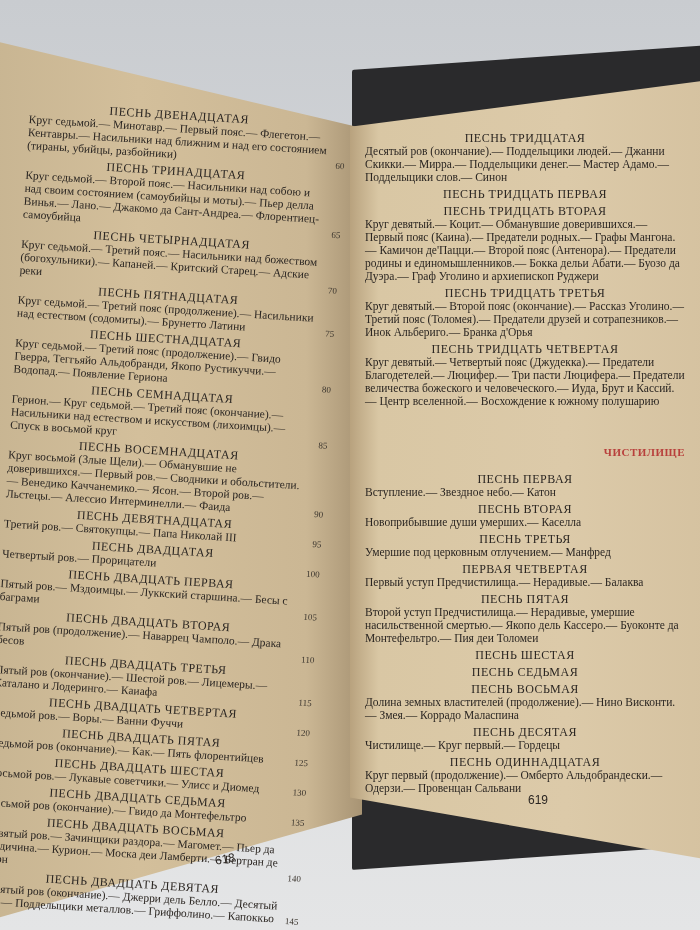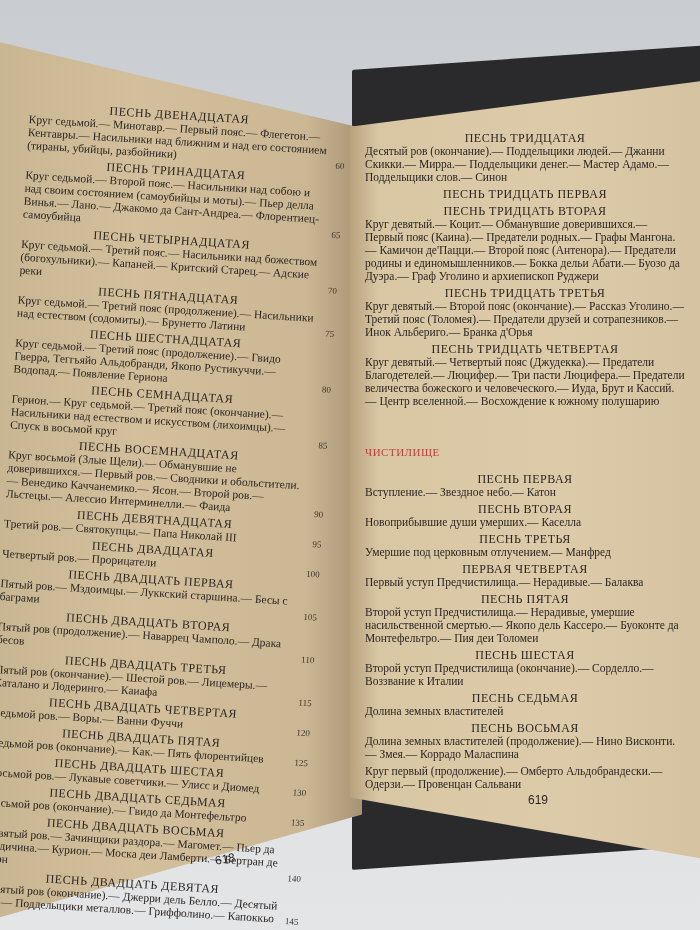--- a/index.html
+++ b/index.html
@@ -14,21 +14,21 @@
   .page-right{position:absolute;left:350px;top:80px;width:360px;height:780px;
     background:linear-gradient(90deg,#b8a27e 0%,#d9c7a4 8%,#dccaa9 60%,#d5c2a0 100%);
     clip-path:polygon(0 6%,100% 0,100% 100%,0 92%);}
   .col{position:absolute;font-size:11.5px;line-height:13px;}
   .left-col{left:30px;top:100px;width:300px;transform:rotate(3.5deg);transform-origin:left top;}
   .right-col{left:365px;top:132px;width:320px;}
   .canto{margin-bottom:4px;position:relative;}
   .canto-title{text-align:center;letter-spacing:.5px;font-size:12px;}
   .canto-desc{text-align:left;}
   .pg{position:absolute;right:-18px;bottom:-2px;font-size:9px;color:#3a342d;}
-  .section{color:#b8403c;text-align:left;font-weight:normal;font-size:11px;margin:38px 0 14px;letter-spacing:.5px;}
+  .section{color:#b8403c;text-align:right;font-weight:bold;font-size:11px;margin:38px 0 14px;letter-spacing:.5px;}
   .folio{position:absolute;font-size:12px;font-family:"Liberation Sans",sans-serif;}
   .folio-left{left:215px;top:852px;transform:rotate(-10deg);}
   .folio-right{left:512px;top:793px;margin-left:16px;}
 </style>
 </head>
 <body>
 
 <div class="cover-right"></div>
 <div class="page-left"></div>
 <div class="page-right"></div>
@@ -168,28 +168,31 @@
       <div class="canto">
         <div class="canto-title">ПЕРВАЯ ЧЕТВЕРТАЯ</div>
       <div class="canto-desc">Первый уступ Предчистилища.— Нерадивые.— Балаква</div>
       </div>
       <div class="canto">
         <div class="canto-title">ПЕСНЬ ПЯТАЯ</div>
       <div class="canto-desc">Второй уступ Предчистилища.— Нерадивые, умершие насильственной смертью.— Якопо дель Кассеро.— Буоконте да Монтефельтро.— Пия деи Толомеи</div>
       </div>
       <div class="canto">
         <div class="canto-title">ПЕСНЬ ШЕСТАЯ</div>
-      <div class="canto-desc">Второй уступ Предчистилища (окончание).— Сорделло.— Воззвание к Италии</div>
       </div>
       <div class="canto">
         <div class="canto-title">ПЕСНЬ СЕДЬМАЯ</div>
-      <div class="canto-desc">Долина земных властителей</div>
       </div>
       <div class="canto">
         <div class="canto-title">ПЕСНЬ ВОСЬМАЯ</div>
       <div class="canto-desc">Долина земных властителей (продолжение).— Нино Висконти.— Змея.— Коррадо Маласпина</div>
       </div>
       <div class="canto">
+        <div class="canto-title">ПЕСНЬ ДЕСЯТАЯ</div>
+      <div class="canto-desc">Чистилище.— Круг первый.— Гордецы</div>
+      </div>
+      <div class="canto">
+        <div class="canto-title">ПЕСНЬ ОДИННАДЦАТАЯ</div>
       <div class="canto-desc">Круг первый (продолжение).— Омберто Альдобрандески.— Одерзи.— Провенцан Сальвани</div>
       </div>
     </div>
 </div>
 <div class="folio folio-right">619</div>
 
 </body></html>

